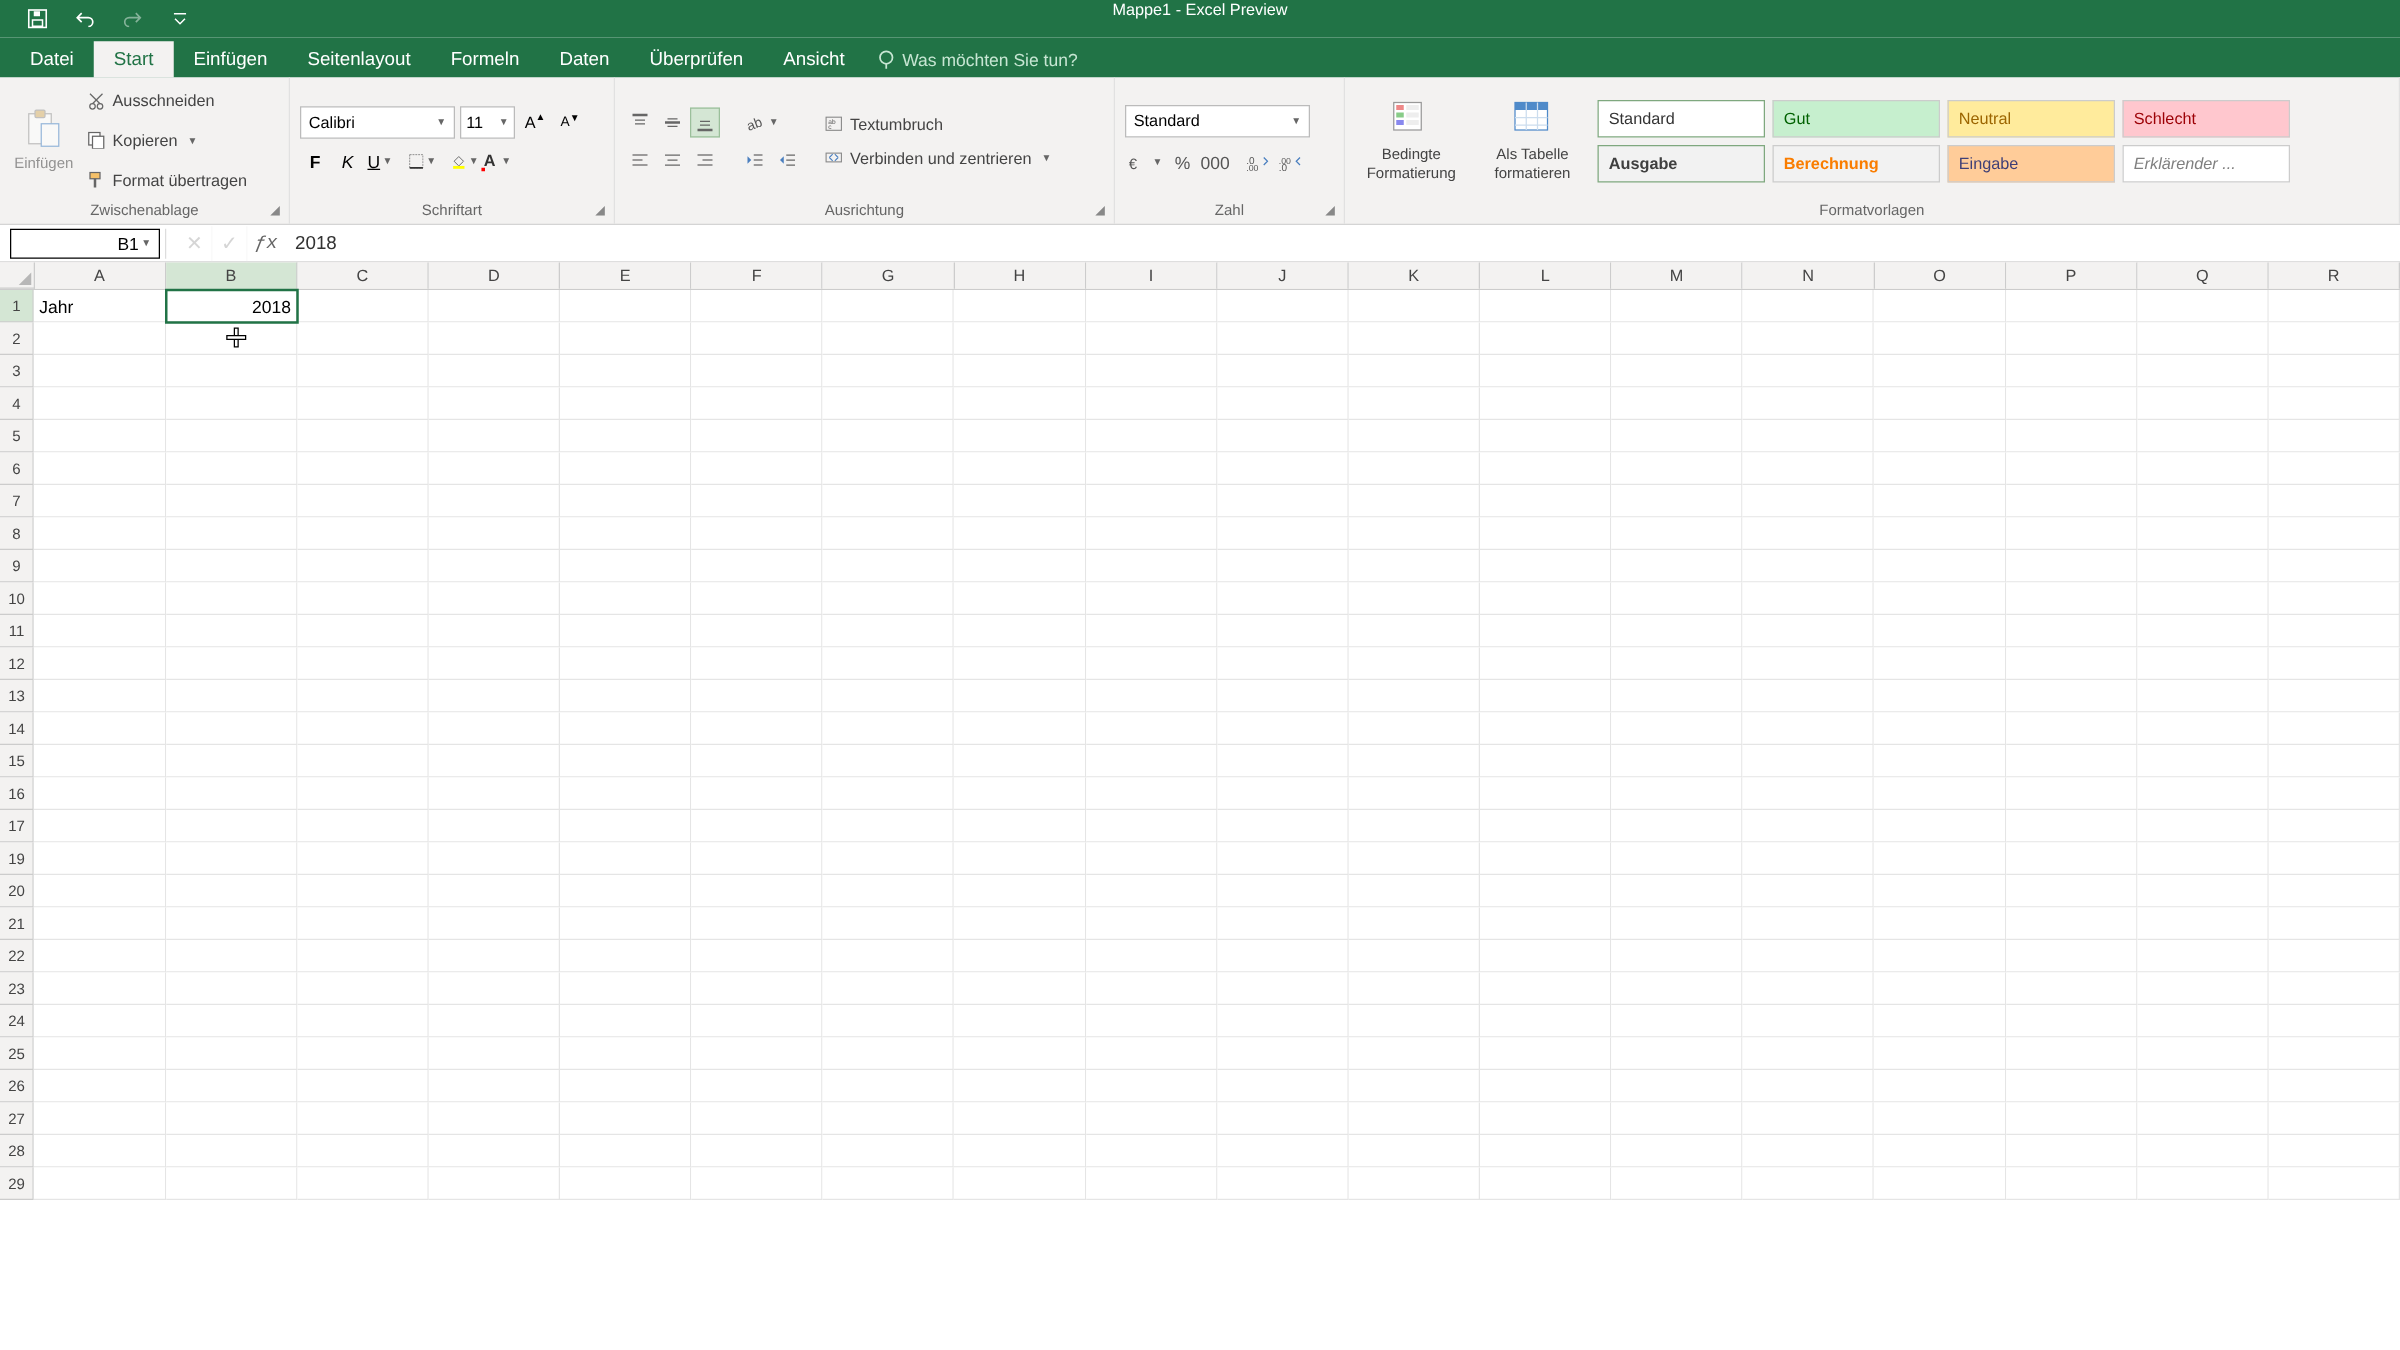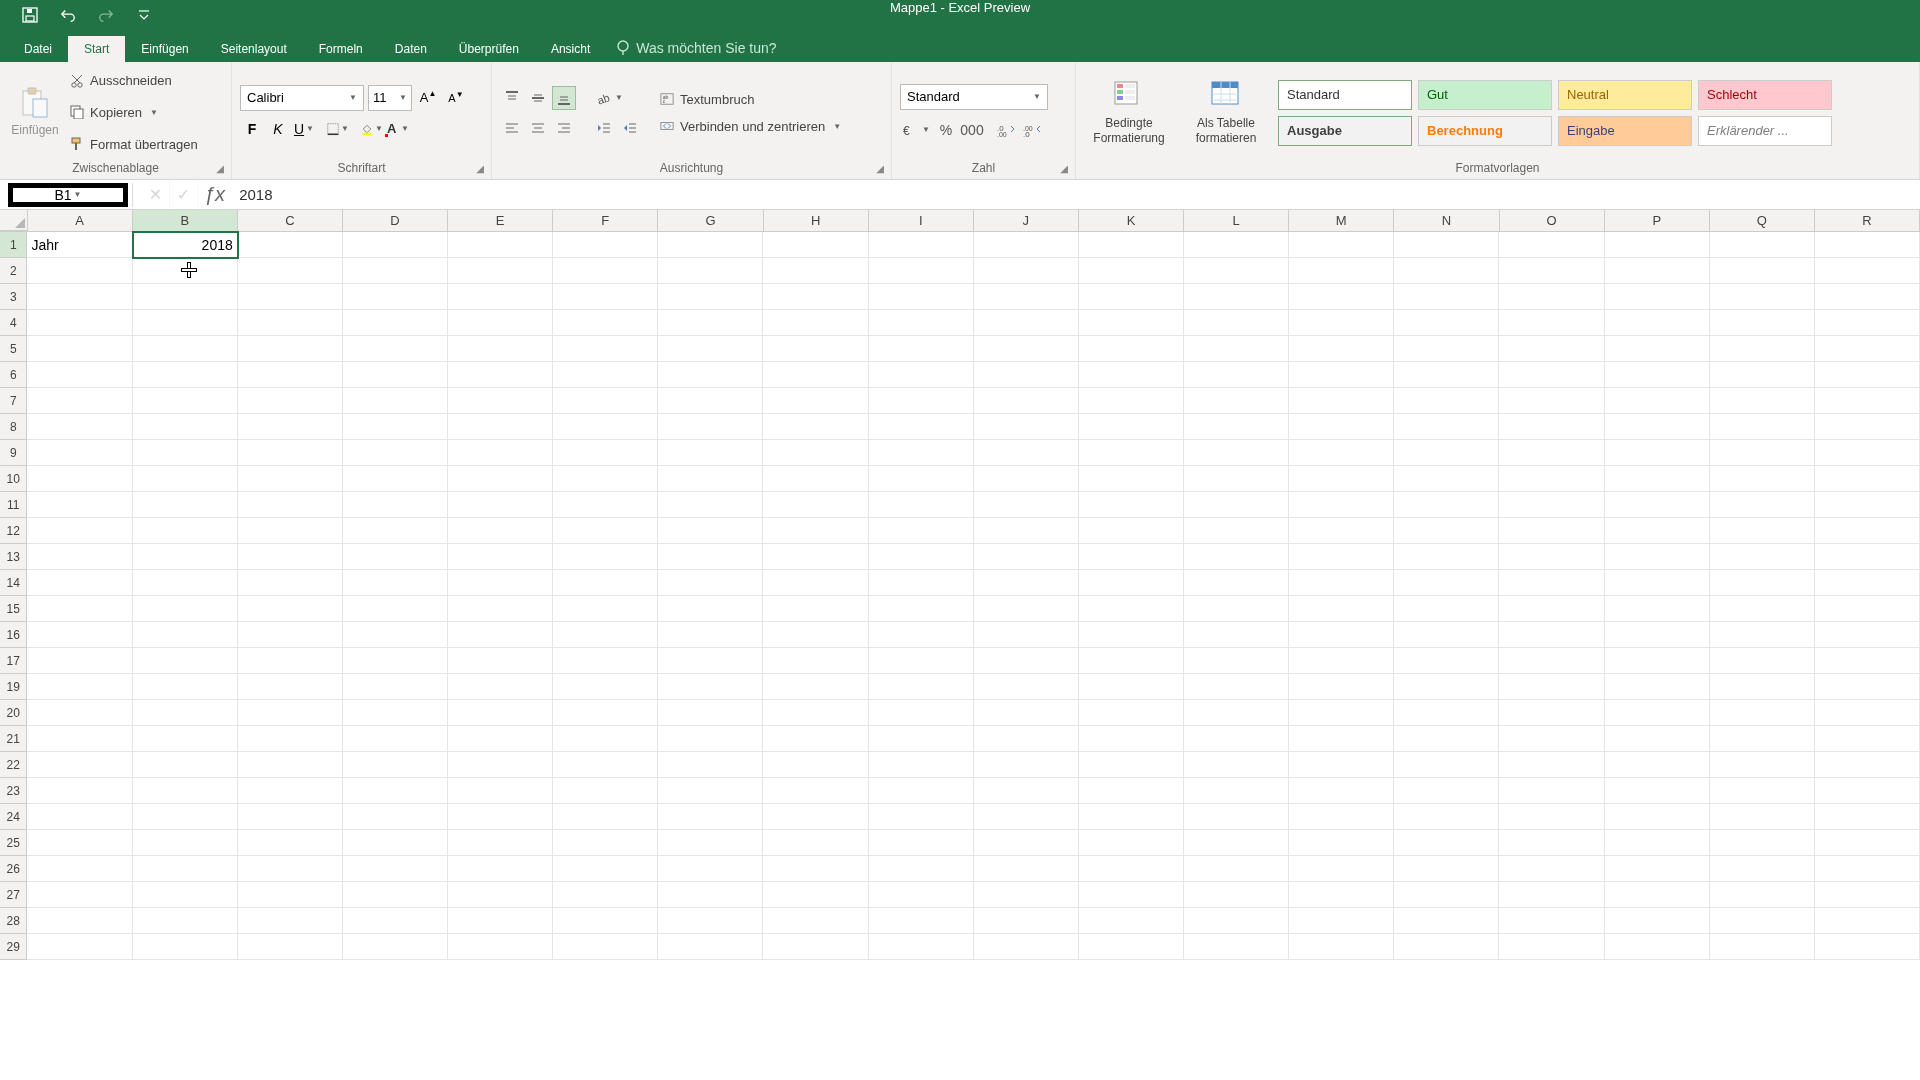--- a/index.html
+++ b/index.html
@@ -2,21 +2,21 @@
 <html><head>
 <meta charset="utf-8">
 <style>
   * { box-sizing: border-box; margin: 0; padding: 0; font-family: "Segoe UI", Arial, sans-serif; }
   body { background: #fff; overflow: hidden; width: 1920px; height: 1080px; }
   .titlebar { background: #217346; height: 30px; display: flex; color: #fff; font-size: 13px; position: relative; }
   .qat { display: flex; align-items: center; gap: 22px; padding-left: 22px; }
   .qat-icon { width: 16px; height: 16px; display:flex; align-items:center; justify-content:center; }
   .titlebar-title { position:absolute; left:50%; transform:translateX(-50%); }
   .tabs { background: #217346; height: 32px; display:flex; align-items:flex-end; padding-left: 8px; }
-  .tab { color:#fff; font-size:12px; padding: 6px 16px; cursor:pointer; }
+  .tab { color:#fff; font-size:15px; padding: 6px 16px; cursor:pointer; }
   .tab.active { background:#f3f2f1; color:#217346; }
   .tab.file { color:#fff; }
   .search-box { display:flex; align-items:flex-end; gap:6px; color:#c7e6d3; font-size:14px; padding:6px 10px; }
   .ribbon { background:#f3f2f1; border-bottom:1px solid #d4d4d4; height:118px; display:flex; }
   .group { border-right:1px solid #e1e1e1; padding:4px 8px 2px 8px; display:flex; flex-direction:column; justify-content:space-between; position:relative; }
   .group-label { text-align:center; font-size:12px; color:#666; padding:2px 0; }
   .group-body { display:flex; flex:1; gap:6px; }
   .big-btn { display:flex; flex-direction:column; align-items:center; justify-content:center; width:54px; gap:4px; cursor:pointer; }
   .big-btn-icon { width:32px; height:32px; }
   .big-btn-label { font-size:12px; color:#444; text-align:center; line-height:1.2; }
@@ -28,23 +28,23 @@
   .font-size { background:#fff; border:1px solid #bbb; height:26px; width:44px; font-size:13px; padding:0 4px; display:flex; align-items:center; justify-content:space-between; }
   .btn-row { display:flex; align-items:center; gap:2px; }
   .ribbon-icon-btn { width:24px; height:24px; display:flex; align-items:center; justify-content:center; cursor:pointer; border:1px solid transparent; }
   .ribbon-icon-btn.pressed { background:#d4e6d4; border:1px solid #9bbf9b; }
   .drop-caret { font-size:8px; color:#666; margin-left:2px; }
   .launcher { position:absolute; right:4px; bottom:4px; width:14px; height:14px; font-size:10px; color:#888; display:flex; align-items:center; justify-content:center; cursor:pointer; }
   .number-format { background:#fff; border:1px solid #bbb; height:26px; width:148px; font-size:13px; padding:0 6px; display:flex; align-items:center; justify-content:space-between; margin-bottom:8px; }
   .styles-grid { display:grid; grid-template-columns: repeat(4, 134px); grid-template-rows: repeat(2, 30px); gap:6px; }
   .style-cell { border:1px solid #bbb; font-size:13px; display:flex; align-items:center; padding:0 8px; cursor:pointer; background:#fff; }
   .formula-bar { height:30px; border-bottom:1px solid #d4d4d4; display:flex; align-items:center; background:#fff; }
-  .name-box { width:120px; height:24px; border:5px solid #000000; margin:0 4px 0 8px; font-size:14px; padding:0 22px; display:flex; align-items:center; justify-content:center; background:#fff; }
+  .name-box { width:120px; height:24px; border:1px solid #000000; margin:0 4px 0 8px; font-size:14px; padding:0 6px; display:flex; align-items:center; justify-content:flex-end; background:#fff; }
   .fb-btn { width:28px; height:28px; display:flex; align-items:center; justify-content:center; color:#999; border-right:1px solid #eee; cursor:pointer; }
-  .fx-label { font-size:20px; font-style:italic; color:#666; padding:0 10px 0 6px; }
+  .fx-label { font-size:15px; font-style:italic; color:#666; padding:0 10px 0 6px;font-family:Liberation Mono, monospace; }
   .formula-input { flex:1; font-size:15px; color:#333; padding:0 4px; }
   .sheet { position:relative; }
   .col-headers { display:flex; height:22px; background:#f3f2f1; border-bottom:1px solid #ccc; }
   .corner { width:28px; background:#f3f2f1; border-right:1px solid #ccc; border-bottom:1px solid #ccc; position:relative; }
   .corner::after { content:""; position:absolute; right:2px; bottom:2px; border-left:10px solid transparent; border-bottom:10px solid #b7b7b7; }
   .col-h { width:107px; border-right:1px solid #ccc; display:flex; align-items:center; justify-content:center; font-size:13px; color:#444; background:#f3f2f1; }
   .col-h.sel { background:#d4e6d4; }
   .rows { }
   .row { display:flex; height:26px; }
   .row-h { width:28px; border-right:1px solid #ccc; border-bottom:1px solid #ccc; background:#f3f2f1; display:flex; align-items:center; justify-content:center; font-size:12px; color:#444; }

